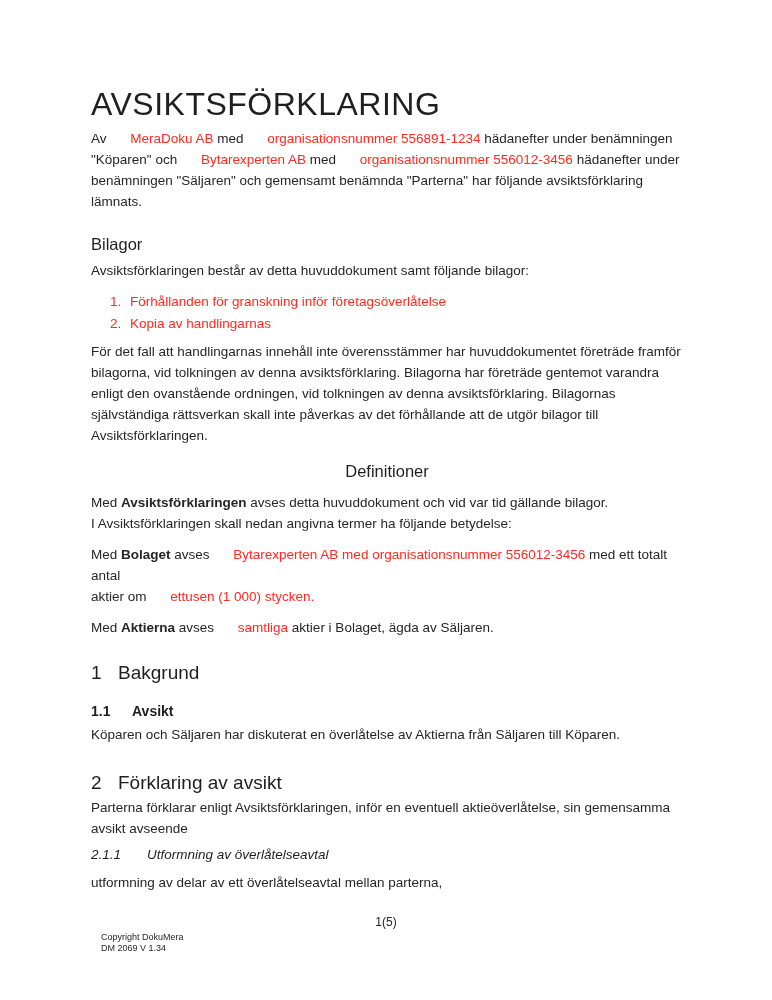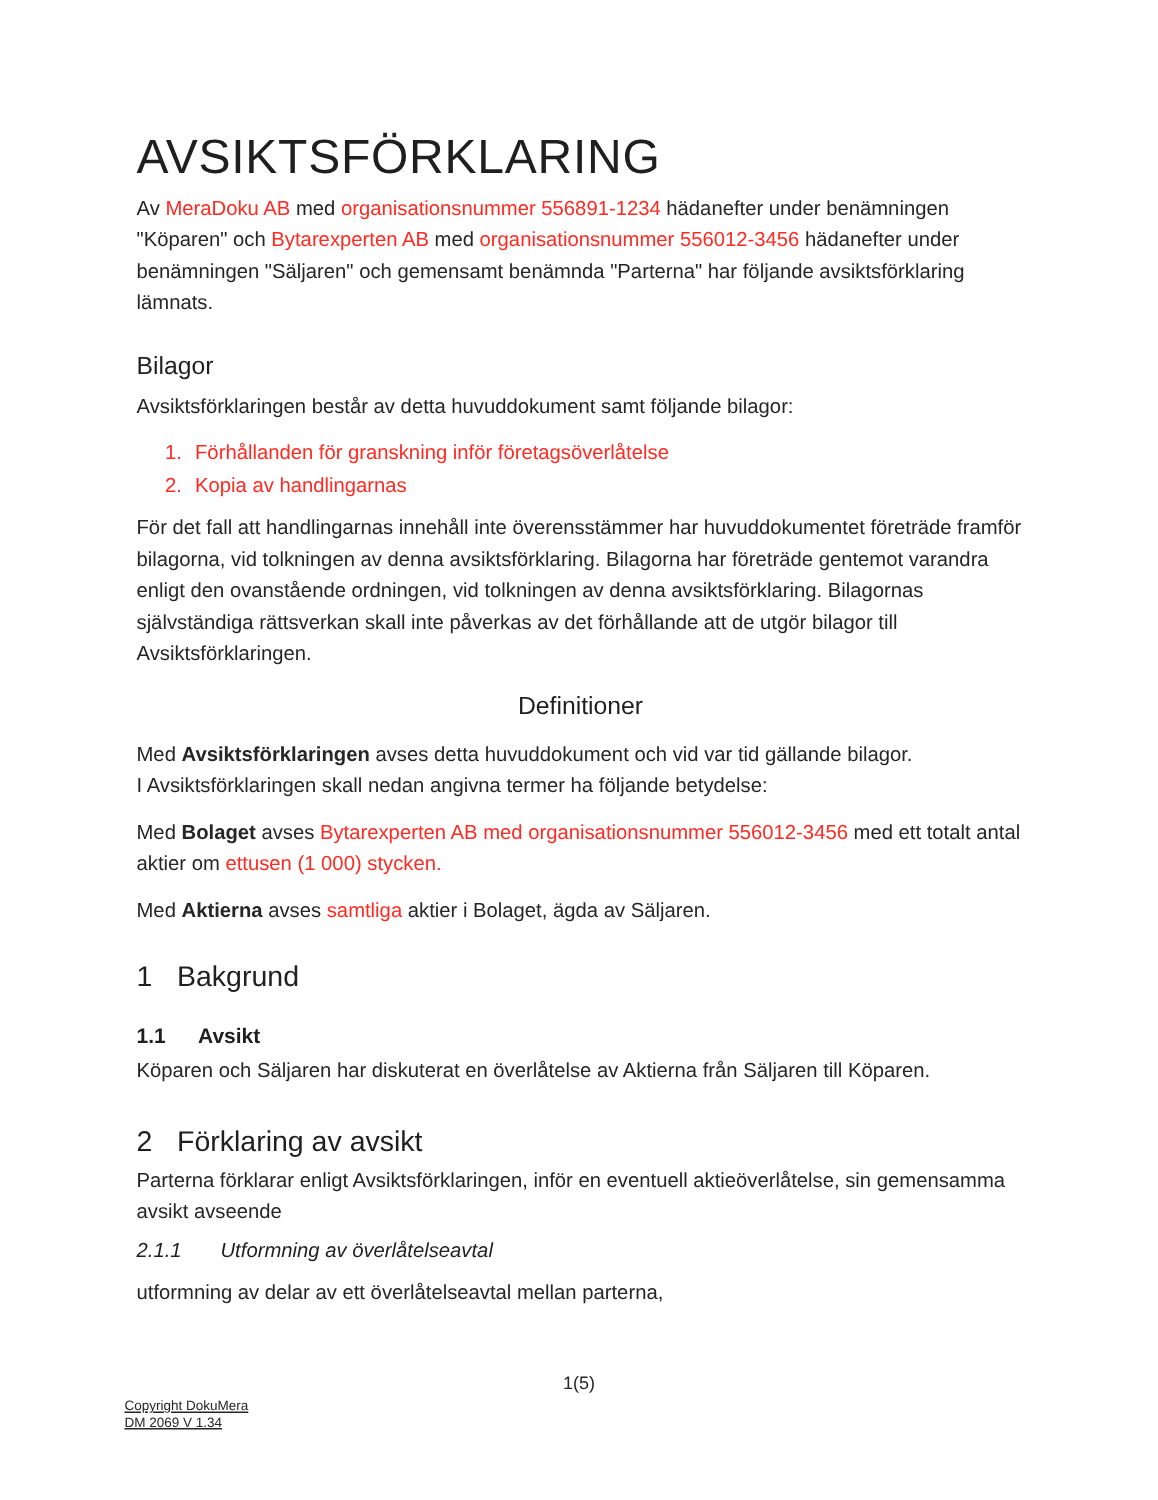--- a/index.html
+++ b/index.html
@@ -81,40 +81,39 @@
     font-style: italic;
     font-weight: 400;
     line-height: 20px;
     margin: 6px 0 0 0;
     color: var(--ink-strong);
   }
   .h-sub3 .num { width: 56px; flex: none; }
   .mt-3 { margin-top: 3px; }
   .mt-2 { margin-top: 2px; }
   .mt-7 { margin-top: 7px; }
-  span.red { color: var(--red); }
+  span.red { color: var(--red); margin-left: 20px; }
   span.b { font-weight: 700; }
   .page-number {
     position: absolute;
     top: 915px;
     left: 0;
     width: 100%;
     text-align: center;
     font-size: 12px;
     line-height: 15px;
     color: var(--ink);
   }
   .footer-copyright {
     position: absolute;
     top: 932px;
-    left: 83px;
+    left: 101px;
     font-size: 9px;
     line-height: 11px;
     color: var(--ink);
-    text-decoration: underline;
   }
 </style>
 </head>
 <body>
 
 <div class="page">
   <div class="content">
 
     <h1 class="doc-title">AVSIKTSFÖRKLARING</h1>
 

